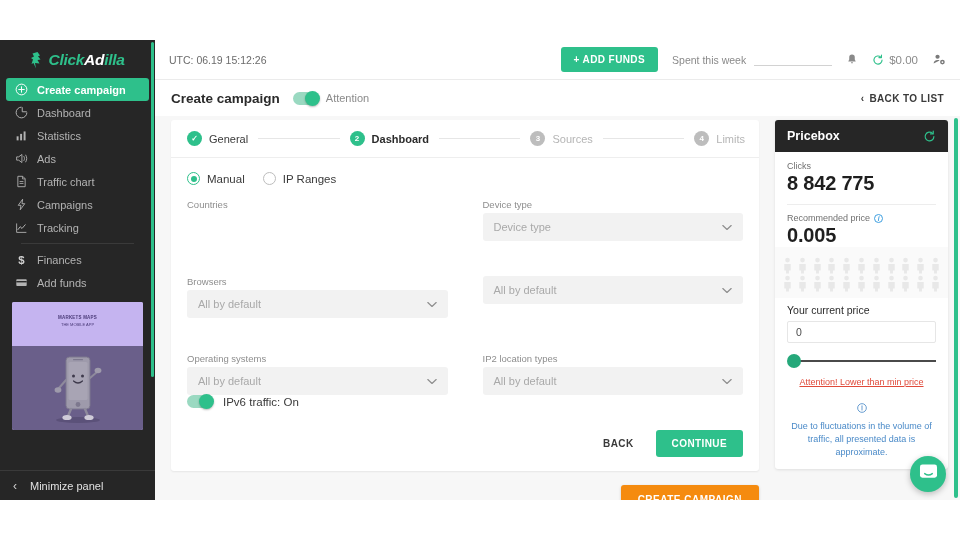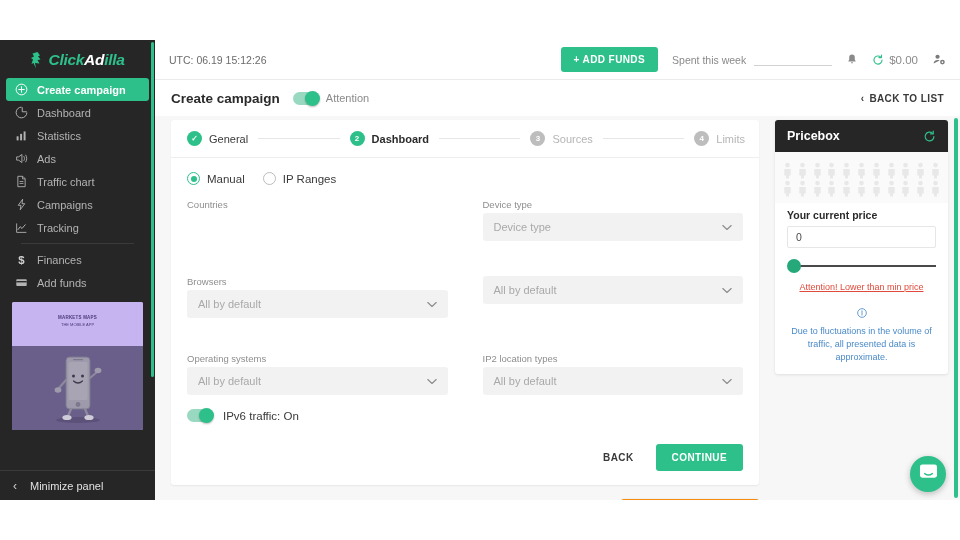--- a/index.html
+++ b/index.html
@@ -166,21 +166,21 @@
 
   .grid { display:grid; grid-template-columns: 1fr 1fr; column-gap: 28px; row-gap: 10px; gap: 35px; }
   .field-label { font-size: 9.5px; color: #8e8e8e; margin-bottom: 3px; }
   .select {
     height: 28px; background: #f2f2f2; border-radius: 3px;
     display:flex; align-items:center; padding: 0 11px;
     font-size: 11px; color:#a9a9a9; cursor:pointer;
   }
   .select .chev { margin-left:auto; color:#8e8e8e; display:flex; }
 
-  .ipv6-row { display:flex; align-items:center; gap:10px; margin-top:14px; }
+  .ipv6-row { display:flex; align-items:center; gap:10px; margin-top:0; }
   .ipv6-label { font-size: 11.5px; color:#3a3a3a; }
 
   .actions { display:flex; align-items:center; justify-content:flex-end; gap:18px; margin-top: 22px; }
   .btn-back {
     background:none; border:none; font-size:10px; font-weight:bold; letter-spacing:.4px;
     color:#3a3a3a; cursor:pointer; padding: 7px 4px;
   }
   .btn-continue {
     background:#2ec08b; color:#fff; border:none; border-radius:3px;
     font-size:10px; font-weight:bold; letter-spacing:.4px;
@@ -209,21 +209,21 @@
   .pb-hr { height:1px; background:#ededed; margin: 9px 0 8px 0; }
   .pb-lbl-row { display:flex; align-items:center; gap:4px; }
   .info-i {
     width:9px;height:9px;border-radius:50%;border:1px solid #3e9fe0;color:#3e9fe0;
     font-size:6.5px;display:flex;align-items:center;justify-content:center;
     font-style:italic;font-weight:bold; flex:0 0 9px;
   }
   .people { display:flex; flex-direction:column; gap:1px; padding: 10px 8px 6px 8px; background:#fafafa;}
   .people-row { display:flex; justify-content:space-between; }
   .pb-body2 { padding: 6px 12px 10px 12px; }
-  .pb-lbl2 { font-size:10.5px; color:#2b2b2b; font-weight:bold; margin-bottom:5px; }
+  .pb-lbl2 { font-size:10.5px; color:#2b2b2b; font-weight:normal; margin-bottom:5px; }
   .price-input {
     width:100%; height:22px; background:#fff; border:1px solid #e6e6e6;
     border-radius:2px; font-size:10.5px; color:#4a4a4a; padding: 0 8px;
     font-family:"Liberation Sans", sans-serif;
   }
   .slider { margin-top:11px; position:relative; height:14px; }
   .slider-track { position:absolute; left:6px; right:0; top:6px; height:2px; background:#4a4a4a; }
   .slider-knob { position:absolute; left:0; top:0; width:14px; height:14px; border-radius:50%; background:#25a87a; cursor:pointer;}
   .warn { text-align:center; font-size:9px; color:#e04a3a; text-decoration:underline; margin-top:9px; cursor:pointer;}
   .note-wrap { text-align:center; margin-top:12px; }
@@ -570,20 +570,30 @@
           <div class="pb-head">
             <span class="pb-title">Pricebox</span>
             <span class="pb-refresh">
               <svg width="13" height="13" viewBox="0 0 16 16">
                   <path d="M13.4 8a5.4 5.4 0 1 1-1.7-3.9" fill="none" stroke="#2ec08b" stroke-width="1.5" stroke-linecap="round"></path>
                   <path d="M12.6 1.4v3.4H9.2" fill="none" stroke="#2ec08b" stroke-width="1.5" stroke-linecap="round" stroke-linejoin="round"></path>
                 </svg>
             </span>
           </div>
 
+          <div class="pb-body">
+            <div class="pb-lbl">Clicks</div>
+            <div class="pb-big">8 842 775</div>
+            <div class="pb-hr"></div>
+            <div class="pb-lbl-row">
+              <span class="pb-lbl">Recommended price</span>
+              <span class="info-i">i</span>
+            </div>
+            <div class="pb-big">0.005</div>
+          </div>
 
           <div class="people">
             <div class="people-row">
               <svg width="9" height="17" viewBox="0 0 10 18">
                   <circle cx="5" cy="3" r="2.6" fill="#e8e8e8"></circle>
                   <path d="M1.4 7.4h7.2v7.1H6.6V18H3.4v-3.5H1.4z" fill="#e8e8e8"></path>
                 </svg>
               <svg width="9" height="17" viewBox="0 0 10 18">
                   <circle cx="5" cy="3" r="2.6" fill="#e8e8e8"></circle>
                   <path d="M1.4 7.4h7.2v7.1H6.6V18H3.4v-3.5H1.4z" fill="#e8e8e8"></path>

